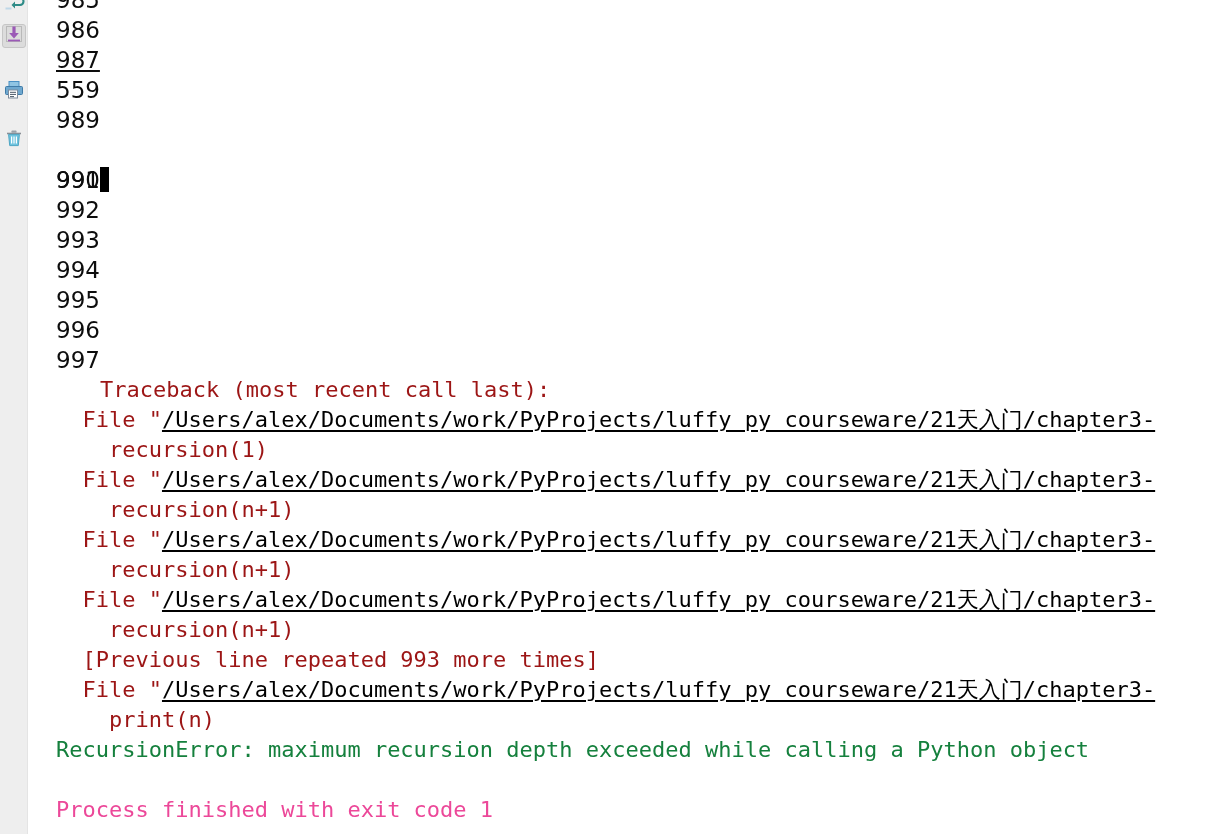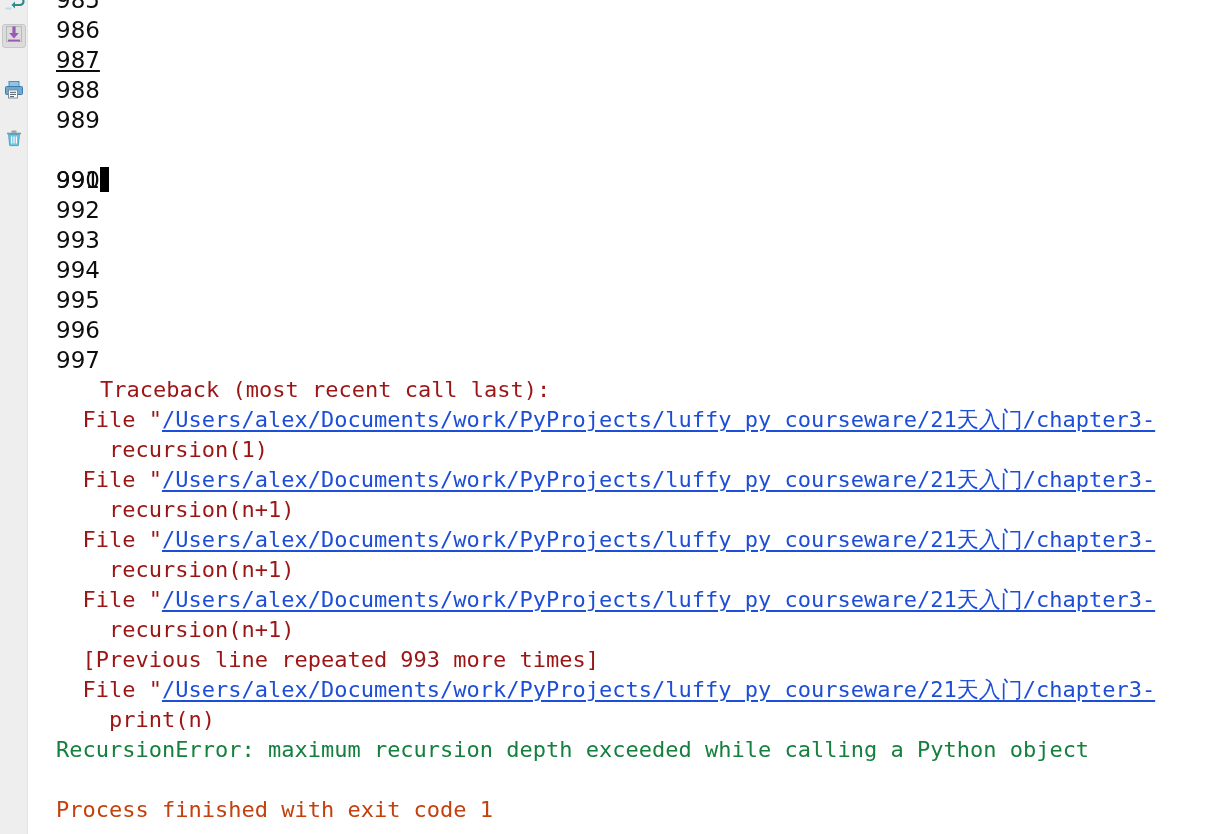--- a/index.html
+++ b/index.html
@@ -98,29 +98,29 @@
     font-family: "DejaVu Sans Mono", monospace;
     color: #9c1515;
     font-size: 22px;
   }
   .err-strong {
     font-family: "DejaVu Sans Mono", monospace;
     color: #15803d;
     font-size: 22px;
   }
   .link {
-    color: #1d4ed8;
+    color: #000000;
     text-decoration: underline;
     text-decoration-thickness: 2px;
     text-underline-offset: 3px;
     cursor: pointer;
   }
   .sys {
     font-family: "DejaVu Sans Mono", monospace;
-    color: #c2410c;
+    color: #ec4899;
     font-size: 22px;
   }
   .nowrap-clip {
     white-space: pre;
   }
 </style>
 </head>
 <body>
 
 <div id="app">
@@ -171,21 +171,21 @@
         </svg>
       </span>
     </div>
   </div>
 
   <div id="console">
 
     <div class="line out-num" style="top:-15px;"><span>985</span></div>
     <div class="line out-num" style="top:15px;"><span>986</span></div>
     <div class="line out-num" style="top:45px;text-decoration:underline;"><span>987</span></div>
-    <div class="line out-num" style="top:75px;"><span>988</span></div>
+    <div class="line out-num" style="top:75px;"><span>559</span></div>
     <div class="line out-num" style="top:105px;"><span>989</span></div>
     <div class="line out-num" style="top:129px;margin-top:36px;"><span>990</span><span class="caret"></span></div>
     <div class="line out-num" style="top:165px;"><span>991</span></div>
     <div class="line out-num" style="top:195px;"><span>992</span></div>
     <div class="line out-num" style="top:225px;"><span>993</span></div>
     <div class="line out-num" style="top:255px;"><span>994</span></div>
     <div class="line out-num" style="top:285px;"><span>995</span></div>
     <div class="line out-num" style="top:315px;"><span>996</span></div>
     <div class="line out-num" style="top:345px;"><span>997</span></div>
 

